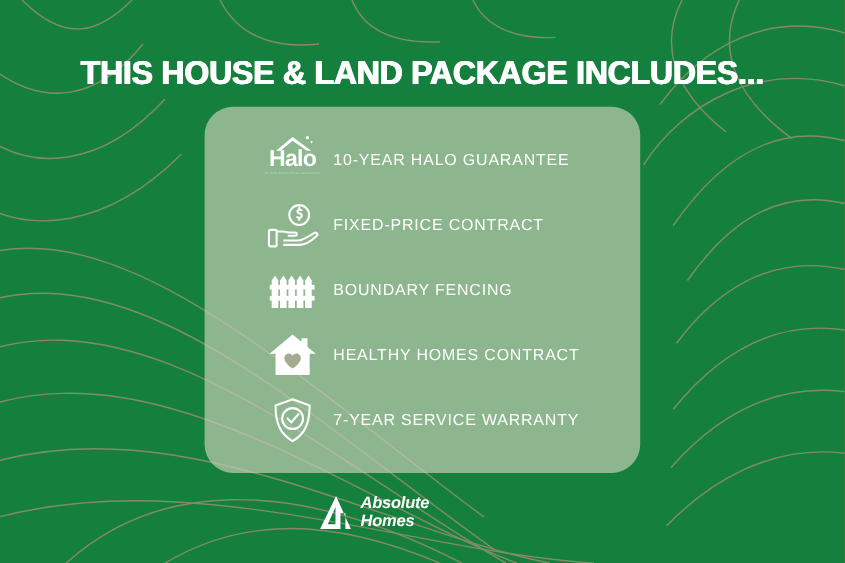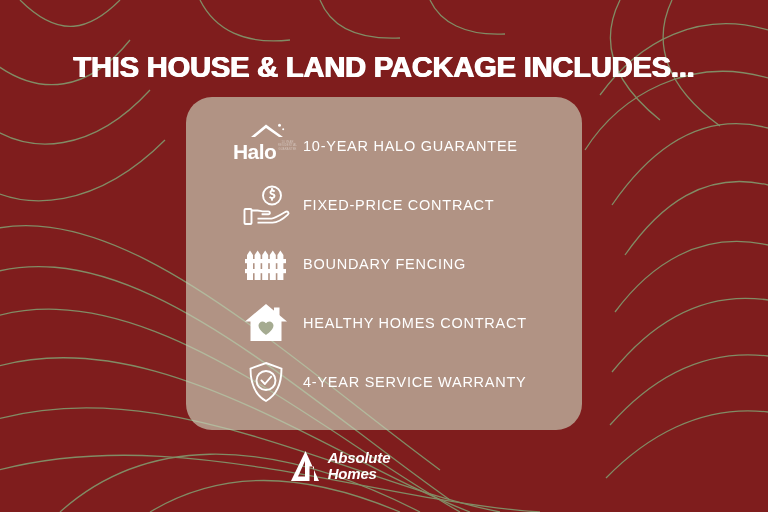--- a/index.html
+++ b/index.html
@@ -11,21 +11,21 @@
     height: 512px;
     overflow: hidden;
     font-family: "Liberation Sans", sans-serif;
     background: #6f7a50;
   }
 
   .poster {
     position: relative;
     width: 768px;
     height: 512px;
-    background: #7f1d1d;
+    background: #15803d;
     overflow: hidden;
   }
 
   .contours {
     position: absolute;
     inset: 0;
     width: 768px;
     height: 512px;
     pointer-events: none;
   }
@@ -94,23 +94,23 @@
     letter-spacing: 0.75px;
     white-space: nowrap;
     margin-left: 1px;
   }
 
   .halo-mark {
     position: relative;
     width: 66px;
     height: 48px;
     display: flex;
-    flex-direction: row;
-    align-items: center;
-    justify-content: space-between;
+    flex-direction: column;
+    align-items: center;
+    justify-content: flex-start;
   }
   .halo-word {
     color: #ffffff;
     font-size: 21px;
     font-weight: bold;
     letter-spacing: -0.6px;
     line-height: 21px;
     margin-top: 12px;
   }
   .halo-sub {
@@ -252,21 +252,21 @@
     <div class="row">
       <div class="row-icon">
         <svg width="40" height="44" viewBox="0 0 40 44" aria-hidden="true">
           <g fill="none" stroke="#ffffff" stroke-width="1.9">
             <path d="M20,3 L35.5,8.6 C35.5,24 31.5,34.5 20,41 C8.5,34.5 4.5,24 4.5,8.6 Z"></path>
             <circle cx="20" cy="20.5" r="9.5"></circle>
             <path d="M15.4,20.4 L18.9,24 L25.2,16.6" stroke-linecap="round" stroke-linejoin="round"></path>
           </g>
         </svg>
       </div>
-      <div class="row-label">4-YEAR SERVICE WARRANTY</div>
+      <div class="row-label">7-YEAR SERVICE WARRANTY</div>
     </div>
 
   </div>
 
   <div class="footer">
     <svg class="footer-mark" width="30" height="34" viewBox="0 0 30 34" aria-hidden="true">
       <path d="M15.5,2 L29,32 L24,32 L24,17.5 L19.5,17.5 L19.5,32 L1,32 Z M15,12 L8,27.5 L15,27.5 Z" fill="#ffffff"></path>
     </svg>
     <div>
       <div class="footer-text">Absolute</div>

